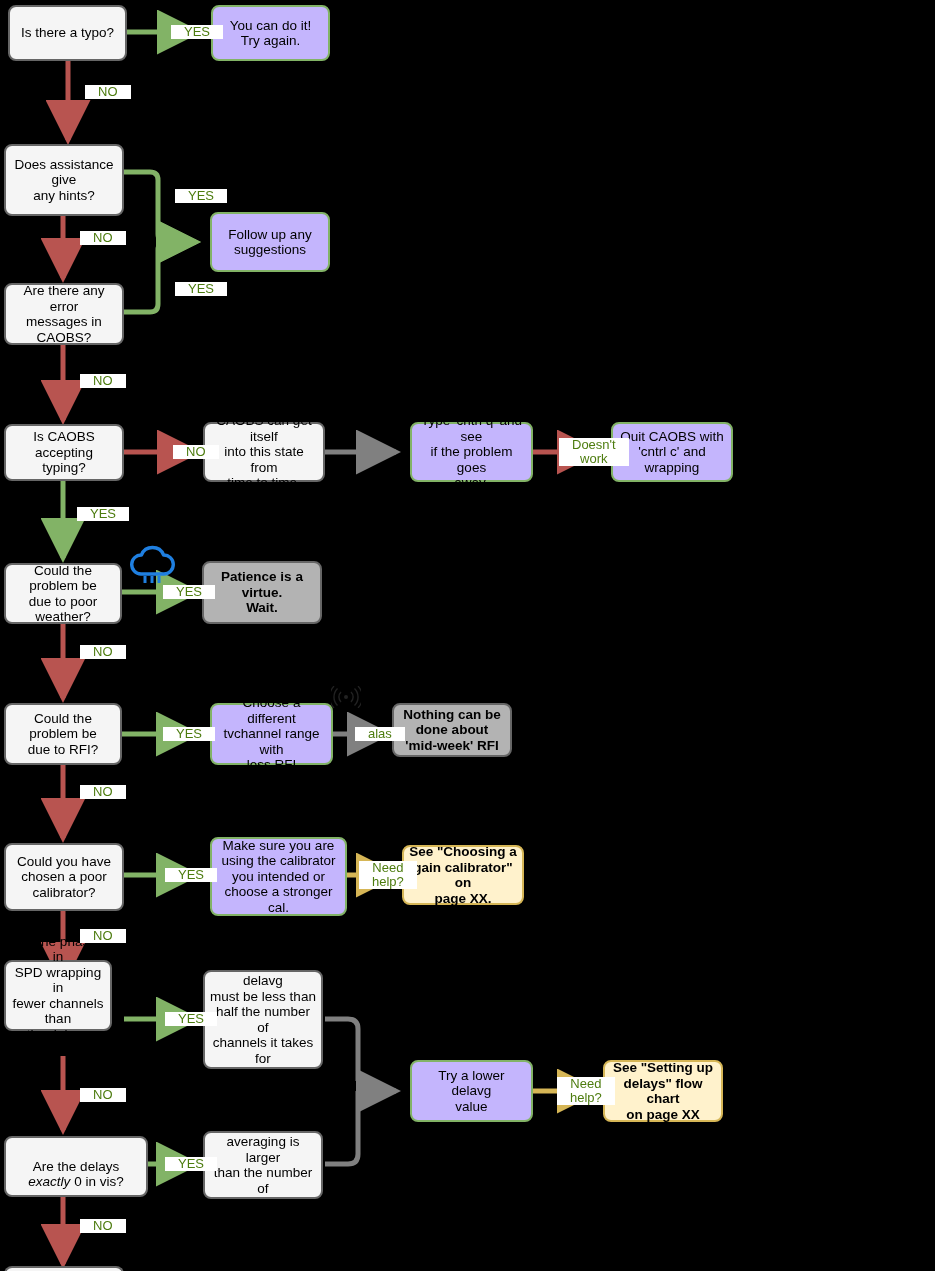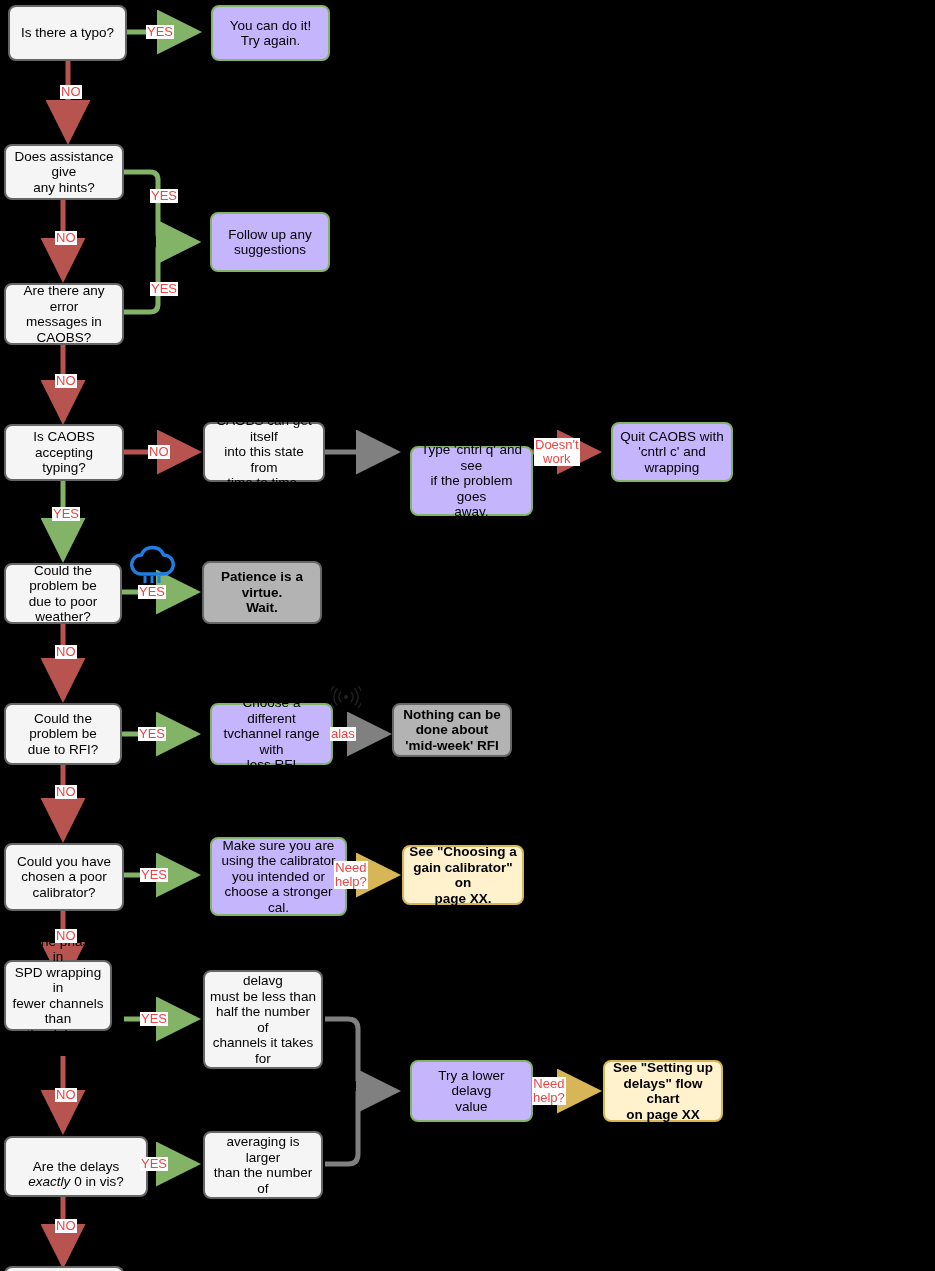--- a/index.html
+++ b/index.html
@@ -12,22 +12,22 @@
   .node{position:absolute;box-sizing:border-box;display:flex;align-items:center;
         justify-content:center;text-align:center;border-radius:8px;
         font-size:13.5px;line-height:15.5px;color:#000;padding:3px 5px;}
   .n-q   {background:#f5f5f5;border:2.2px solid #666666;}
   .n-ok  {background:#c4b5fd;border:2.2px solid #82b366;margin-left:8px;}
   .n-gray{background:#b3b3b3;border:2.2px solid #666666;font-weight:bold;}
   .n-warn{background:#fff2cc;border:2.2px solid #d6b656;font-weight:bold;}
   .n-cut {background:#f5f5f5;border:2.2px solid #666666;border-bottom:none;
           border-bottom-left-radius:0;border-bottom-right-radius:0;}
 
-  .elabel{position:absolute;background:#ffffff;color:#ef4444;font-size:13px;
-          line-height:14px;padding:0 1px;text-align:center;white-space:pre;}
+  .elabel{position:absolute;background:#ffffff;color:#4d7c0f;font-size:13px;
+          line-height:14px;padding:0 13px;text-align:center;white-space:pre;margin-left:25px;}
 
   .icon{position:absolute;}
   .it{font-style:italic;}
 </style>
 </head>
 <body>
 
 <div id="stage">
 
   <svg id="wires" viewBox="0 0 935 1271">
@@ -118,38 +118,38 @@
       <path d="M3,0 a16,16 0 0 0 0,22" fill="none" stroke="#222" stroke-width="1.2"></path>
       <path d="M27,0 a16,16 0 0 1 0,22" fill="none" stroke="#222" stroke-width="1.2"></path>
     </svg>
   </div>
 
   <div class="node n-q" style="left: 8px; top: 5px; width: 119px; height: 56px; white-space: pre-line;">Is there a typo?</div>
 
   <div class="node n-ok" style="left: 203px; top: 5px; width: 119px; height: 56px; white-space: pre-line;">You can do it!
 Try again.</div>
 
-  <div class="node n-q" style="left: 4px; top: 144px; width: 120px; height: 56px; white-space: pre-line;">Does assistance give
+  <div class="node n-q" style="left: 4px; top: 144px; width: 120px; height: 72px; white-space: pre-line;">Does assistance give
 any hints?</div>
 
   <div class="node n-ok" style="left: 202px; top: 212px; width: 120px; height: 60px; white-space: pre-line;">Follow up any
 suggestions</div>
 
   <div class="node n-q" style="left: 4px; top: 283px; width: 120px; height: 62px; white-space: pre-line;">Are there any error
 messages in
 CAOBS?</div>
 
   <div class="node n-q" style="left: 4px; top: 424px; width: 120px; height: 57px; white-space: pre-line;">Is CAOBS accepting
 typing?</div>
 
   <div class="node n-q" style="left: 203px; top: 422px; width: 122px; height: 60px; white-space: pre-line;">CAOBS can get itself
 into this state from
 time to time.</div>
 
-  <div class="node n-ok" style="left: 402px; top: 446px; width: 123px; height: 70px; white-space: pre-line;">Type 'cntrl q' and see
+  <div class="node n-ok" style="left: 402px; top: 422px; width: 123px; height: 60px; white-space: pre-line;">Type 'cntrl q' and see
 if the problem goes
 away.</div>
 
   <div class="node n-ok" style="left: 603px; top: 422px; width: 122px; height: 60px; white-space: pre-line;">Quit CAOBS with
 'cntrl c' and wrapping</div>
 
   <div class="node n-q" style="left: 4px; top: 563px; width: 118px; height: 61px; white-space: pre-line;">Could the problem be
 due to poor weather?</div>
 
   <div class="node n-gray" style="left: 202px; top: 561px; width: 120px; height: 63px; white-space: pre-line;">Patience is a

